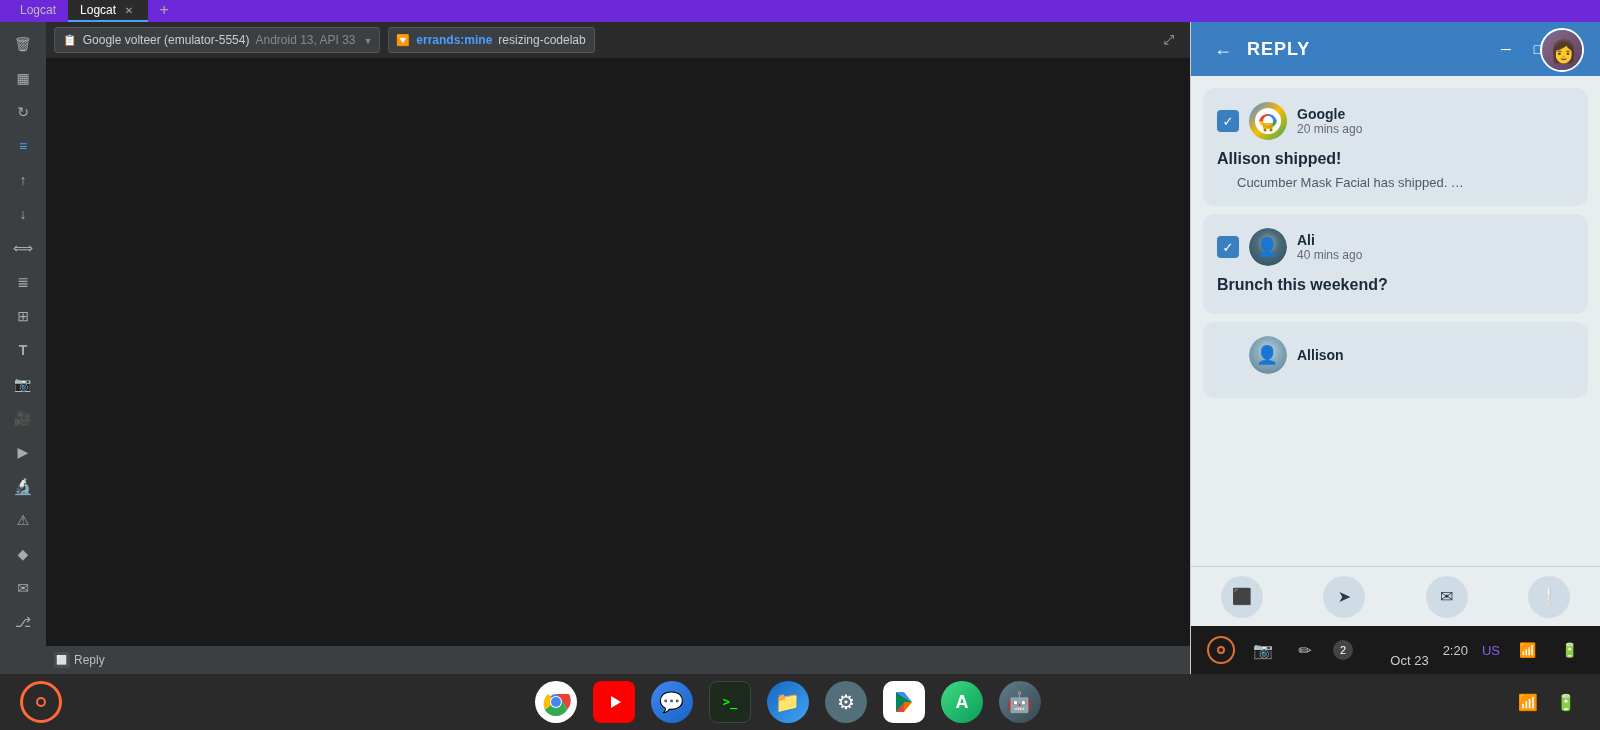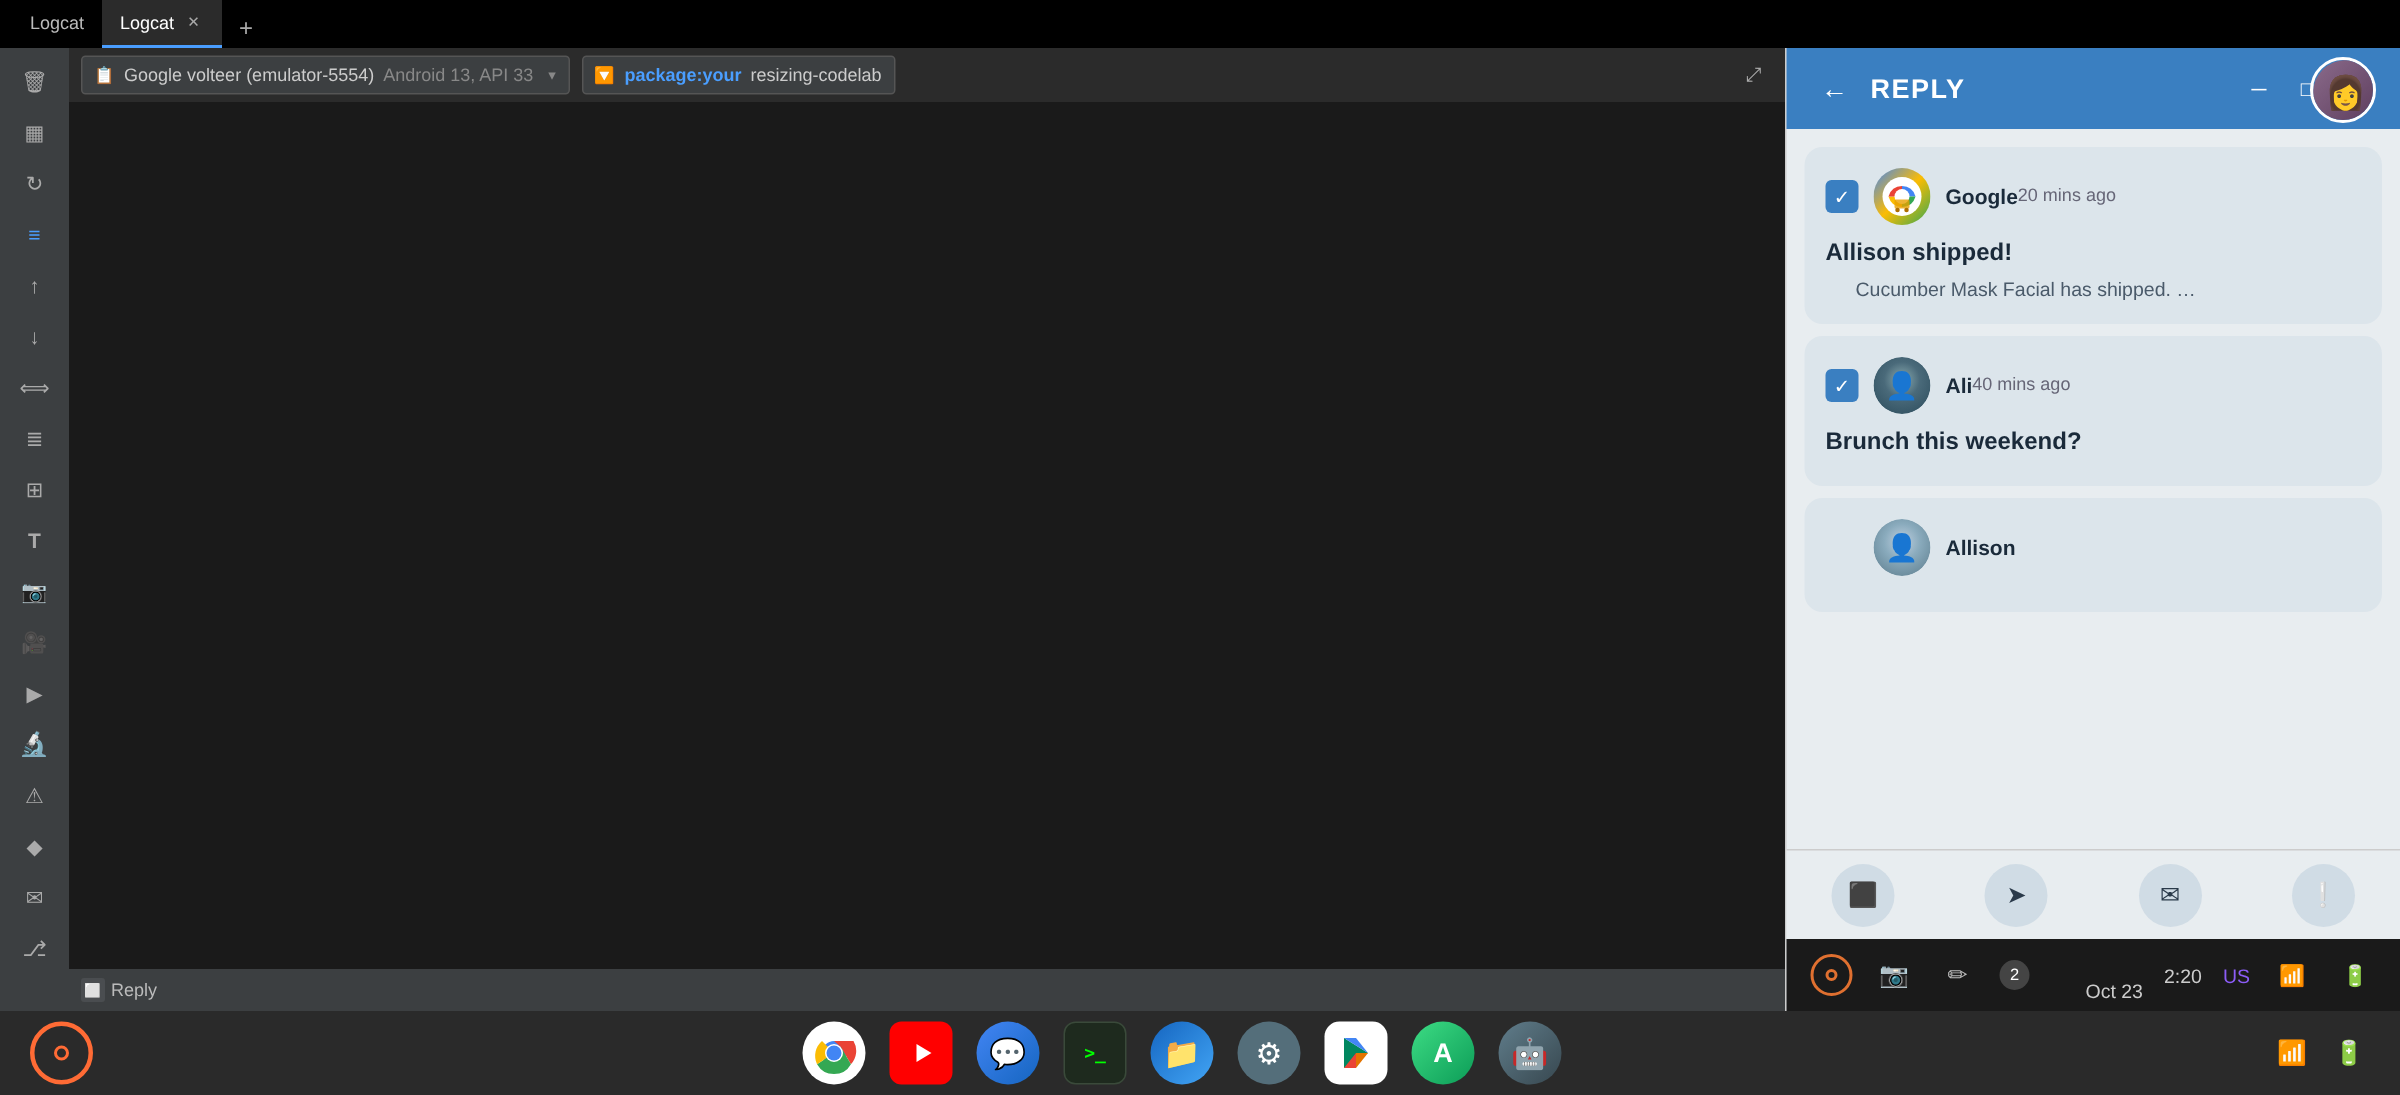--- a/index.html
+++ b/index.html
@@ -1,23 +1,23 @@
 <!DOCTYPE html>
 <html><head>
   <meta charset="utf-8">
   <style>
     * { box-sizing: border-box; margin: 0; padding: 0; }
     body { width: 1600px; height: 730px; overflow: hidden; font-family: -apple-system, BlinkMacSystemFont, 'Segoe UI', sans-serif; background: #2b2b2b; display: flex; flex-direction: column; }
 
     
     .title-bar {
-      background: #000000;
+      background: #6d28d9;
       display: flex;
       align-items: flex-end;
-      height: 32px;
+      height: 22px;
       padding: 0 8px;
       flex-shrink: 0;
     }
     .tab {
       display: flex;
       align-items: center;
       padding: 0 12px;
       height: 100%;
       color: #bbb;
       font-size: 12px;
@@ -387,21 +387,21 @@
       background: linear-gradient(180deg, #b0c4de 0%, #7a9ab5 100%);
       width: 100%;
       height: 100%;
       display: flex;
       align-items: center;
       justify-content: center;
       color: #fff;
       font-size: 15px;
       font-weight: bold;
     }
-    .notif-meta { display: flex; flex-direction: row; text-align: center; }
+    .notif-meta { display: flex; flex-direction: column; }
     .notif-sender { font-size: 14px; font-weight: 600; color: #1a2a3a; }
     .notif-time { font-size: 12px; color: #667; }
     .notif-title { font-size: 16px; font-weight: 600; color: #1a2a3a; margin-bottom: 6px; }
     .notif-body { font-size: 13px; color: #4a5a6a; line-height: 1.4; margin-left: 20px; }
 
     
     .reply-action-bar {
       background: #e8edf0;
       border-top: 1px solid #ccc;
       display: flex;
@@ -529,21 +529,21 @@
 
       <div class="logcat-toolbar">
         <div class="device-selector">
           <span class="device-icon">📋</span>
           <span class="device-name">Google volteer (emulator-5554)</span>
           <span class="api-info">Android 13, API 33</span>
           <span class="chevron">▾</span>
         </div>
         <div class="filter-selector">
           <span class="filter-icon">🔽</span>
-          <span style="color:#4a9eff; font-weight:600;">package:your</span>
+          <span style="color:#4a9eff; font-weight:600;">errands:mine</span>
           <span style="color:#ccc;">resizing-codelab</span>
         </div>
         <div class="logcat-spacer"></div>
         <div class="logcat-expand-btn">⤢</div>
       </div>
 
       <div class="logcat-content">
       </div>
 
       <div class="bottom-bar">

